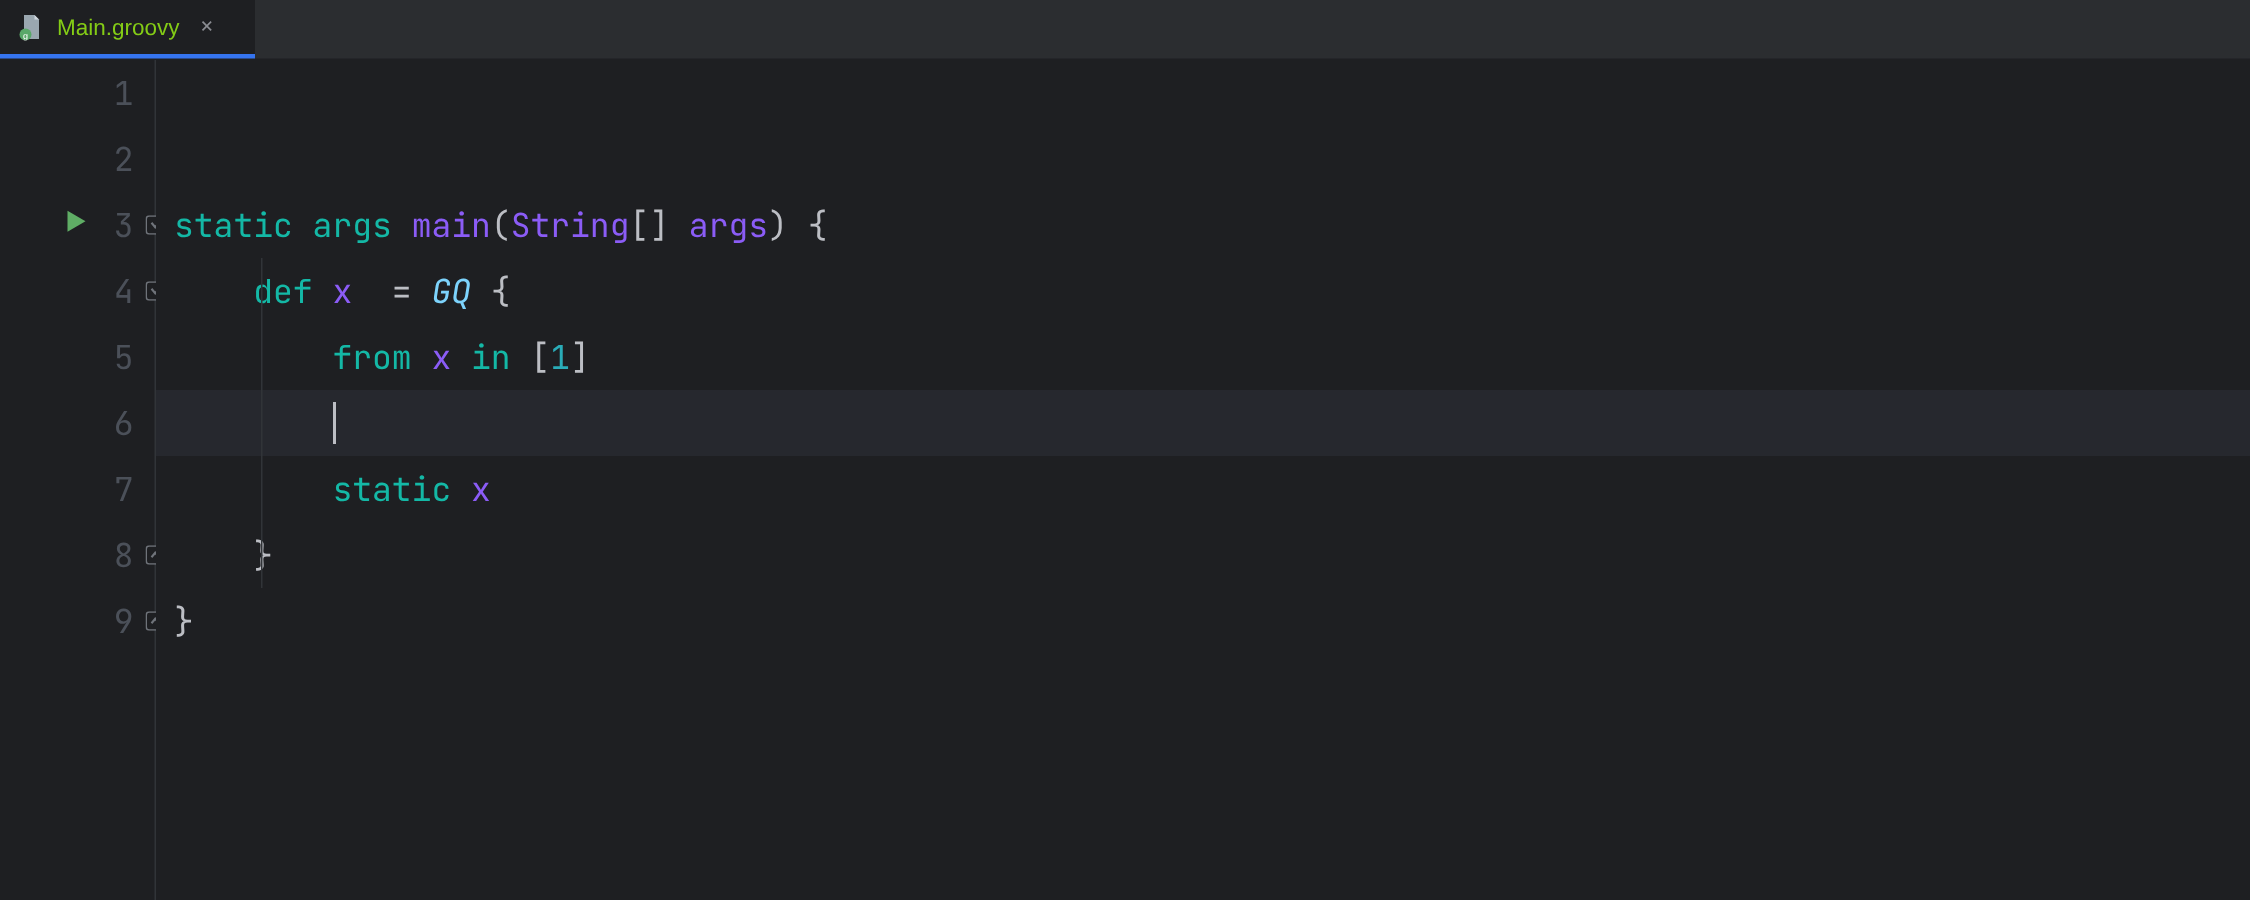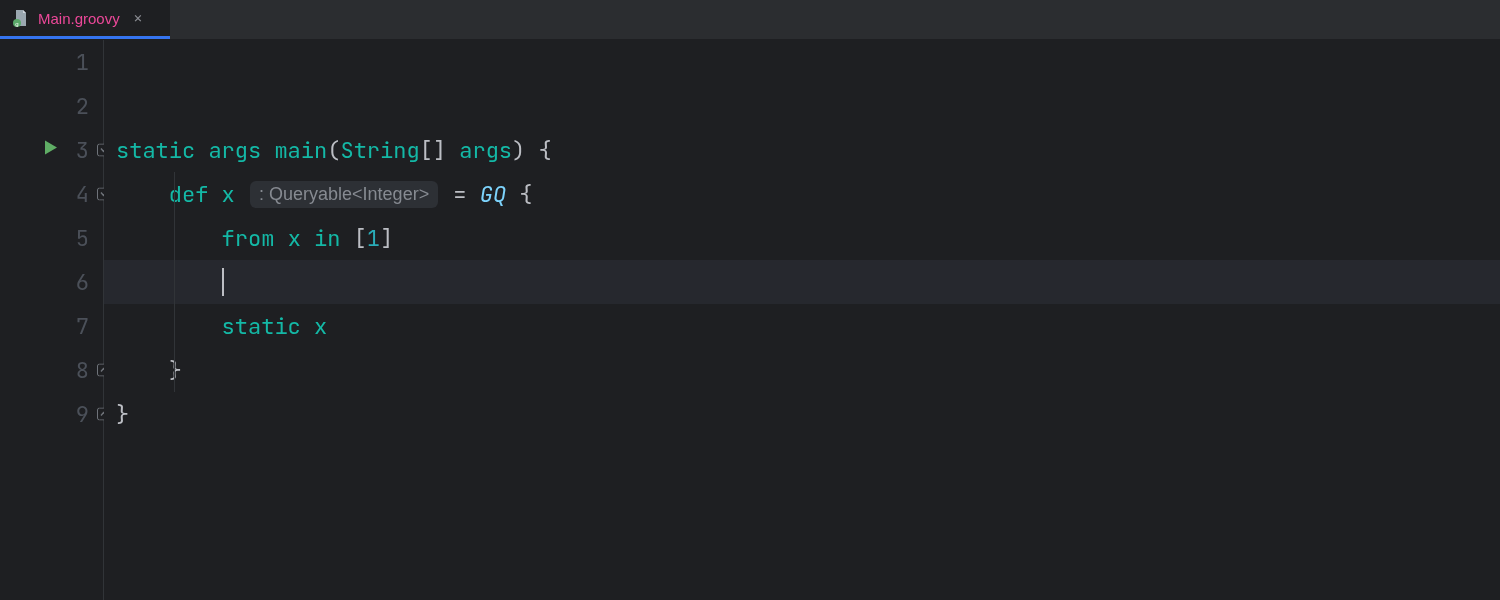--- a/index.html
+++ b/index.html
@@ -28,21 +28,21 @@
     cursor: pointer;
     min-width: 170px;
   }
   .tab .file-icon {
     width: 18px;
     height: 18px;
     position: relative;
   }
   .tab .file-icon svg { display: block; }
   .tab .label {
-    color: #ec4899;
+    color: #84cc16;
     font-size: 15px;
     font-family: -apple-system, "Segoe UI", sans-serif;
   }
   .tab .close {
     color: #8a8c92;
     font-size: 14px;
     margin-left: 6px;
   }
 
   .editor {
@@ -111,21 +111,21 @@
   .current-line { background: #26282e; }
   .caret {
     display: inline-block;
     width: 2px;
     height: 28px;
     background: #bcbec4;
     vertical-align: middle;
     margin-left: 0px;
   }
   .kw { color: #14b8a6; }
-  .ident { color: #14b8a6; }
+  .ident { color: #8b5cf6; }
   .punct { color: #bcbec4; }
   .num { color: #2aacb8; }
   .italic-type { color: #7dd3fc; font-style: italic; }
   .hint-pill {
     display: inline-flex;
     align-items: center;
     background: #2d3035;
     color: #868a91;
     border-radius: 6px;
     padding: 0 9px;
@@ -219,21 +219,21 @@
     <div class="code-row"></div>
 
     <div class="code-row"></div>
 
     <div class="code-row">
       <span class="kw">static</span><span> </span><span class="kw">args</span><span> </span><span class="ident">main</span><span class="punct">(</span><span class="ident">String</span><span class="punct">[]</span><span class="ident"> args</span><span class="punct">)</span><span class="punct"> {</span>
     </div>
 
     <div class="code-row">
       <span class="indent-guide" style="left:70px"></span>
-      <span>    </span><span class="kw">def</span><span class="ident"> x</span><span> </span><span class="hint-pill">: Queryable&lt;Integer&gt;</span><span class="punct"> = </span><span class="italic-type">GQ</span><span class="punct"> {</span>
+      <span>    </span><span class="kw">def</span><span class="ident"> x</span><span> </span><span class="punct"> = </span><span class="italic-type">GQ</span><span class="punct"> {</span>
     </div>
 
     <div class="code-row">
       <span class="indent-guide" style="left:70px"></span>
       <span>        </span><span class="kw">from</span><span> </span><span class="ident">x</span><span> </span><span class="kw">in</span><span> </span><span class="punct">[</span><span class="num">1</span><span class="punct">]</span>
     </div>
 
     <div class="code-row current-line">
       <span class="indent-guide" style="left:70px"></span>
       <span>        </span><span class="caret"></span>

